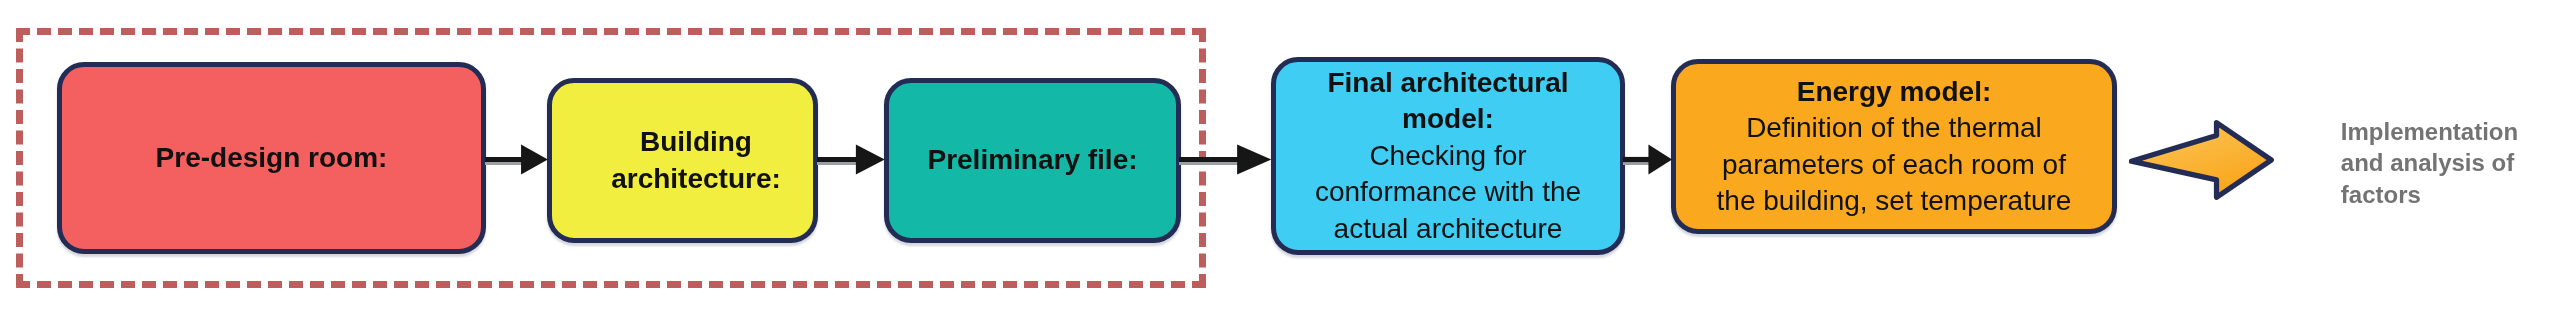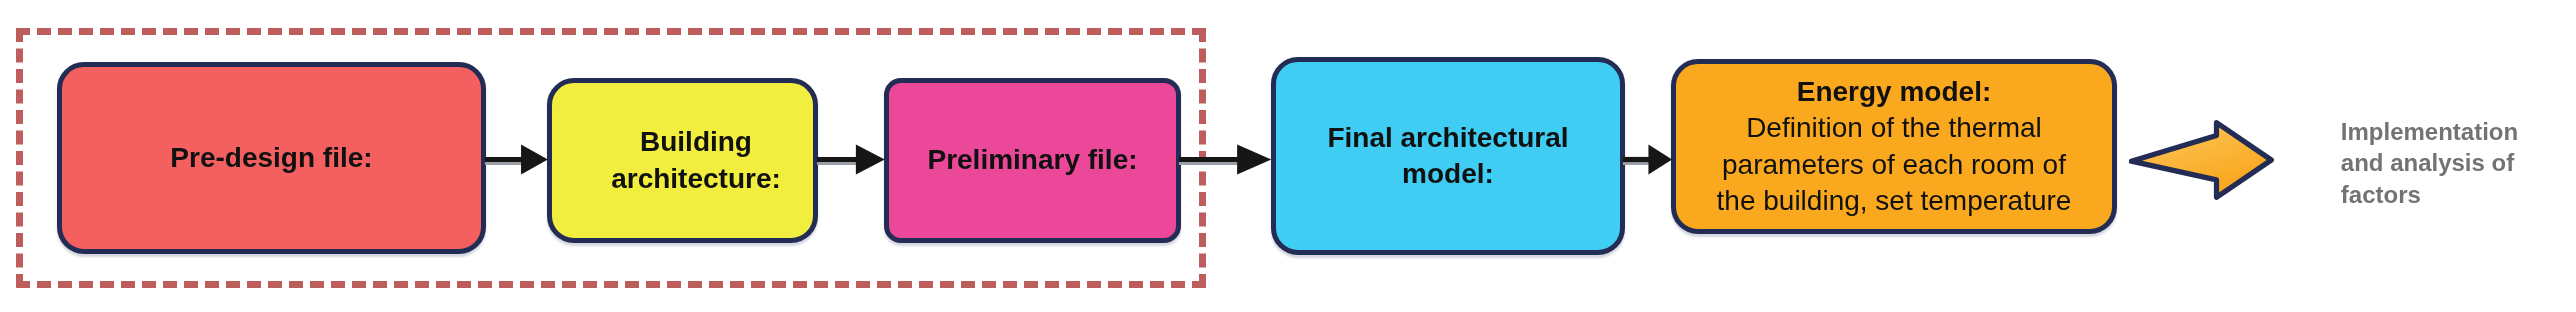--- a/index.html
+++ b/index.html
@@ -96,35 +96,38 @@
   #conn-3 { left: 1623px; width: 50px;  }
 </style>
 </head>
 <body>
 
 <div class="canvas">
 
   <div class="group-outline" style="border-color: rgb(189, 94, 92);"></div>
 
   <div id="box-0" class="step-box" style="background-color: rgb(244, 96, 95); border-color: rgb(35, 44, 85);">
-    <div class="step-title">Pre-design file:</div>
+    <div class="step-title">Pre-design room:</div>
   </div>
 
   <div id="box-1" class="step-box" style="background-color: rgb(241, 238, 63); border-color: rgb(35, 44, 85); padding-left: 40px;">
     <div class="step-title">Building
 architecture:</div>
   </div>
 
-  <div id="box-2" class="step-box" style="background-color: #ec4899; border-color: rgb(35, 44, 85); border-radius: 17px;">
+  <div id="box-2" class="step-box" style="background-color: #14b8a6; border-color: rgb(35, 44, 85);">
     <div class="step-title">Preliminary file:</div>
   </div>
 
   <div id="box-3" class="step-box" style="background-color: rgb(63, 205, 243); border-color: rgb(35, 44, 85);">
     <div class="step-title">Final architectural
 model:</div>
+    <div class="step-body">Checking for
+conformance with the
+actual architecture</div>
   </div>
 
   <div id="box-4" class="step-box" style="background-color: rgb(250, 169, 30); border-color: rgb(35, 44, 85);">
     <div class="step-title">Energy model:</div>
     <div class="step-body">Definition of the thermal
 parameters of each room of
 the building, set temperature</div>
   </div>
 
   <div id="conn-0" class="connector">

